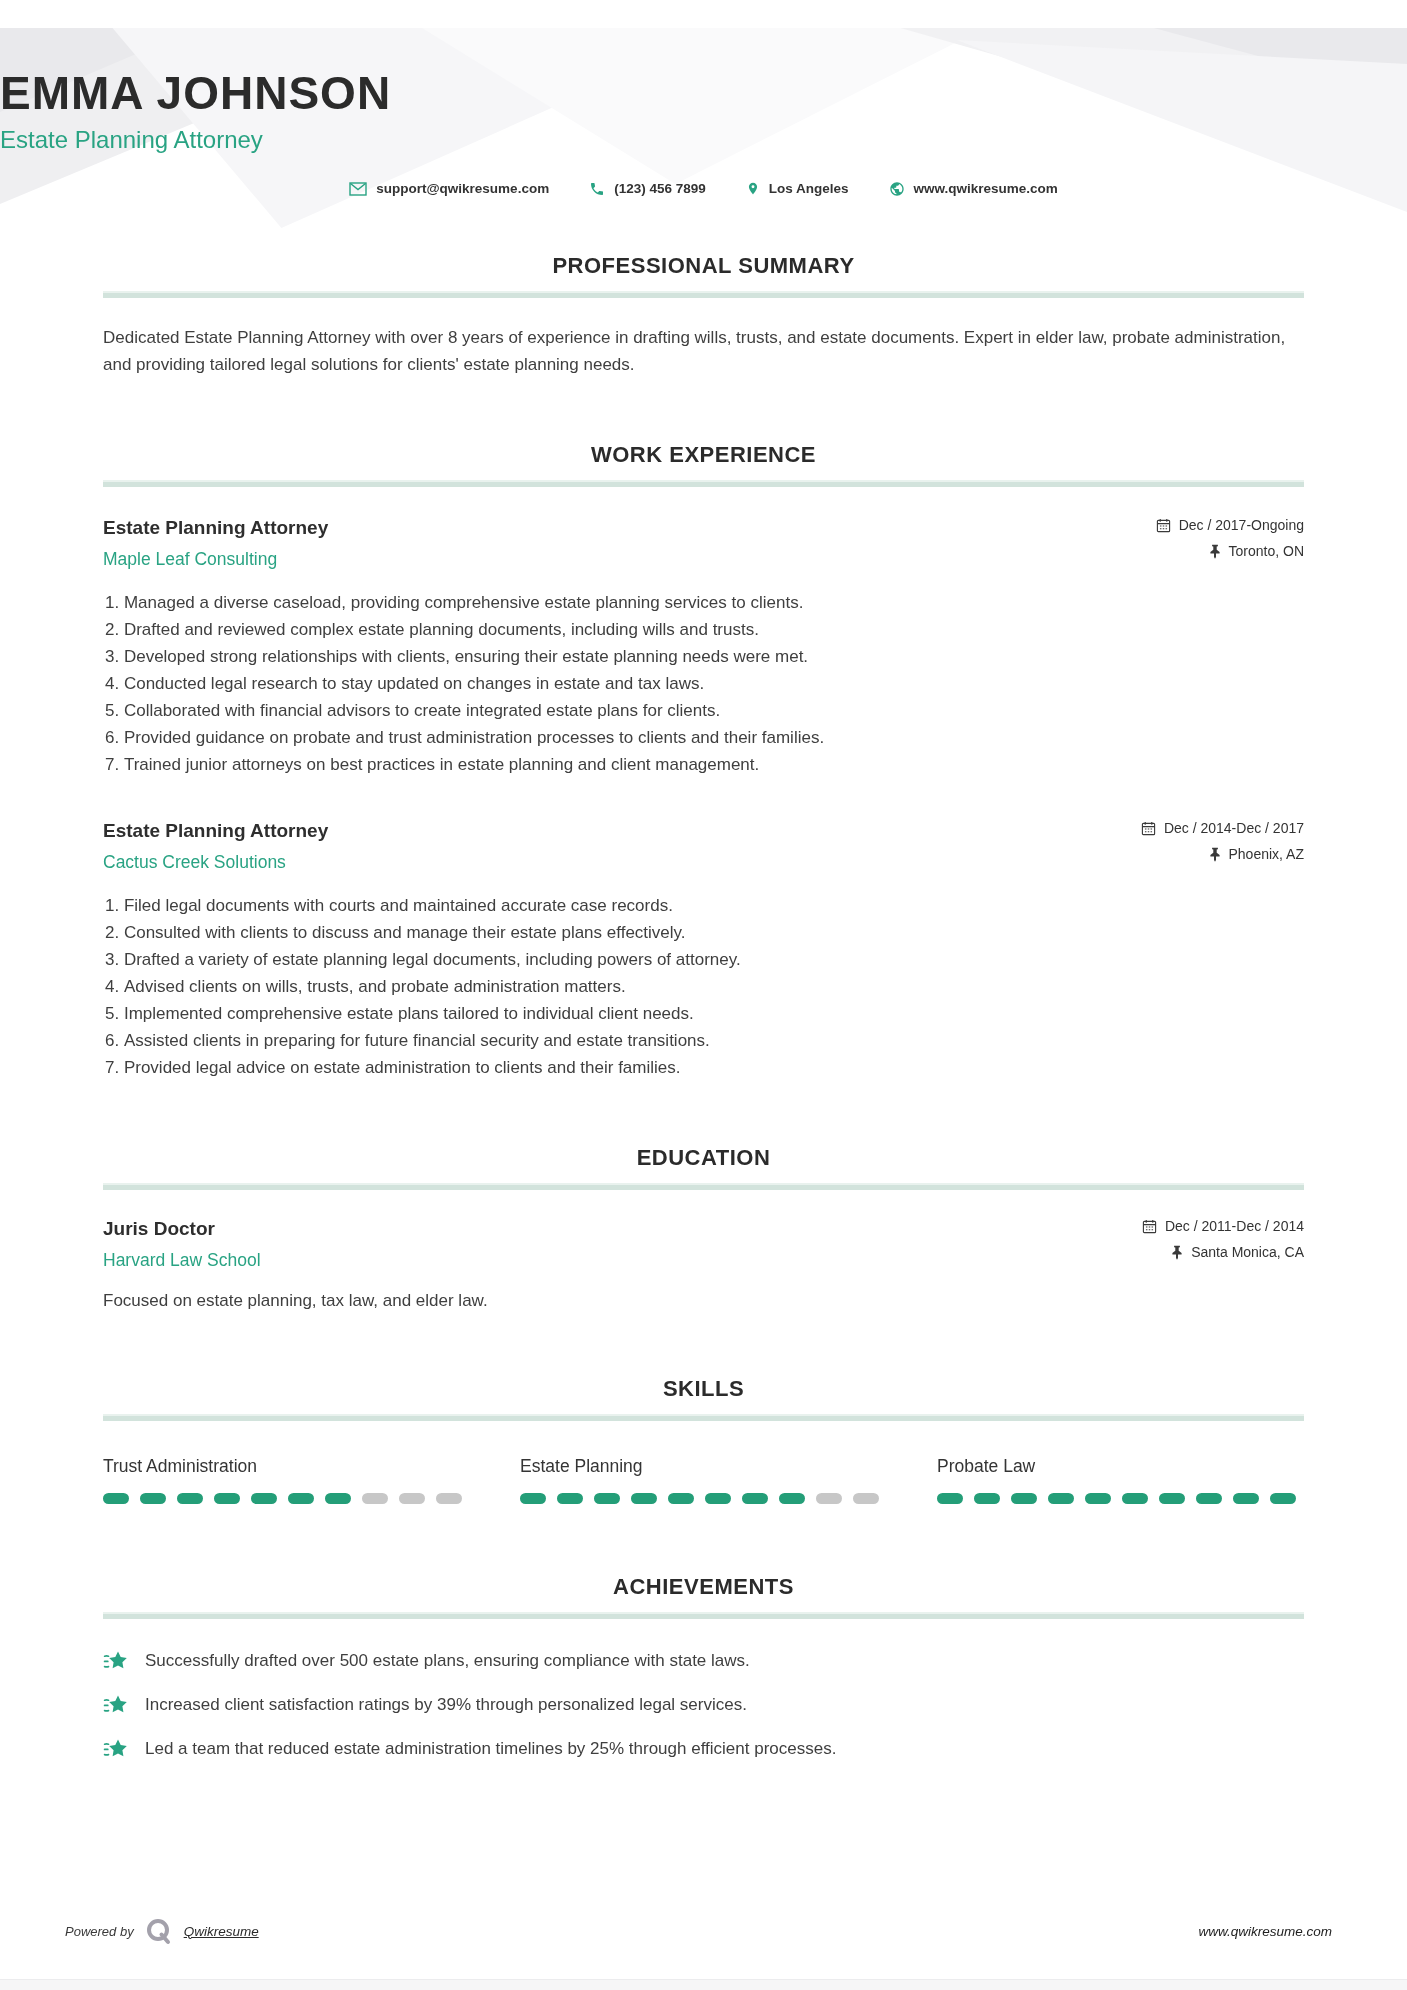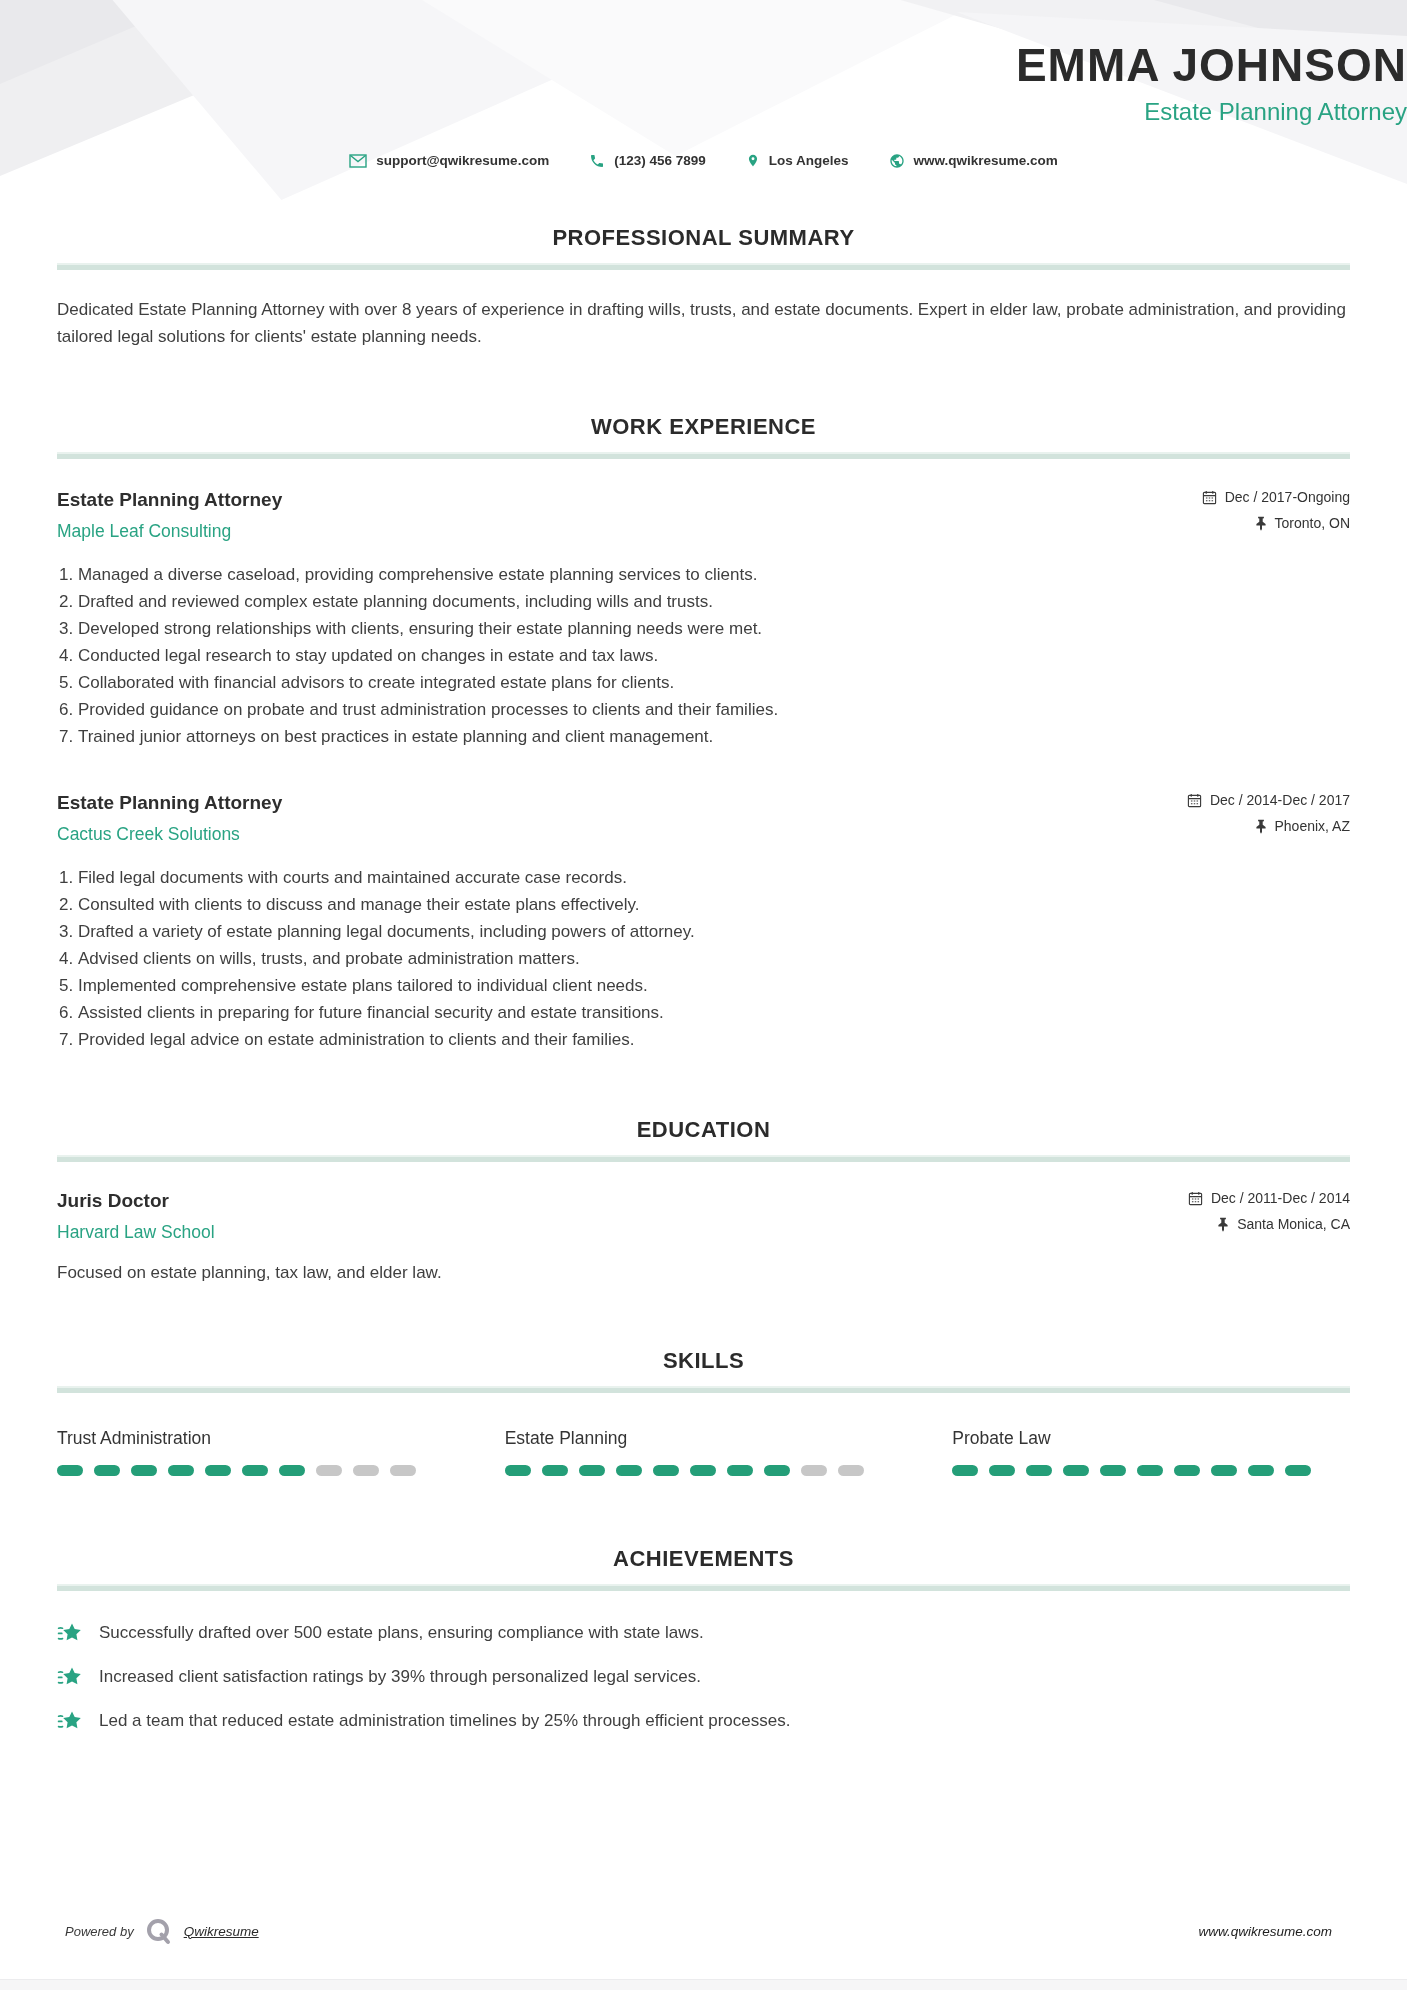--- a/index.html
+++ b/index.html
@@ -6,37 +6,37 @@
     --accent:#29a383; --heading:#2b2b2b; --body-text:#3f3f3f;
     --divider:#d2e3dc; --divider-edge:#e9f2ee; --dash-on:#249e78; --dash-off:#c7c7c7;
     --meta-text:#333333; --logo-gray:#a3a1ab; --footer-strip:#f6f6f7;
   }
   *{margin:0;padding:0;box-sizing:border-box;}
   html,body{background:#fff;}
   body{font-family:"Liberation Sans","DejaVu Sans",sans-serif;color:var(--body-text);}
   .page{position:relative;width:1407px;height:1990px;margin:0 auto;background:#fff;overflow:hidden;}
 
   
-  .hdr{position:relative;padding-top:42px;text-align:right;}
+  .hdr{position:relative;padding-top:42px;text-align:left;margin-top:28px;}
   .hdr-bg{position:absolute;inset:0;height:200px;pointer-events:none;}
   .hdr-bg div{position:absolute;inset:0;}
   .pg1{background:#efeff1;clip-path:polygon(0 0,30% 0,0 88%);}
   .pg2{background:#e9e9ec;clip-path:polygon(0 0,14% 0,0 42%);}
   .pg3{background:#f6f6f8;clip-path:polygon(8% 0,52% 0,20% 100%);}
   .pg4{background:#f1f1f3;clip-path:polygon(64% 0,100% 0,100% 72%);}
   .pg5{background:#e9e9ec;clip-path:polygon(82% 0,100% 0,100% 34%);}
   .pg6{background:#f5f5f7;clip-path:polygon(100% 18%,100% 92%,68% 6%);}
   .pg7{background:#fafafb;clip-path:polygon(30% 0,70% 0,48% 78%);}
   .name{position:relative;font-size:46px;font-weight:700;letter-spacing:1px;color:var(--heading);line-height:1;}
   .ptitle{position:relative;margin-top:12px;font-size:24px;color:var(--accent);line-height:1;}
   .contact{position:relative;margin-top:28px;display:flex;justify-content:center;align-items:center;gap:40px;font-size:13.5px;font-weight:700;color:var(--meta-text);}
   .c-item{display:flex;align-items:center;gap:9px;}
   .ci{display:inline-flex;color:var(--accent);line-height:0;}
 
-  main{padding:0 57px;}
+  main{padding:0 103px;}
   .sec-head{text-align:center;}
   .sec-head h2{font-size:22px;line-height:26px;font-weight:700;letter-spacing:.5px;color:var(--heading);}
   .divider{margin-top:12px;height:7px;background:var(--divider);border-top:2px solid var(--divider-edge);}
 
   .sec-summary{margin-top:56px;}
   .summary-text{margin-top:26px;font-size:17px;line-height:27px;color:var(--body-text);}
 
   .sec-work{margin-top:64px;}
   .job{margin-top:28px;}
   .job + .job{margin-top:40px;}

